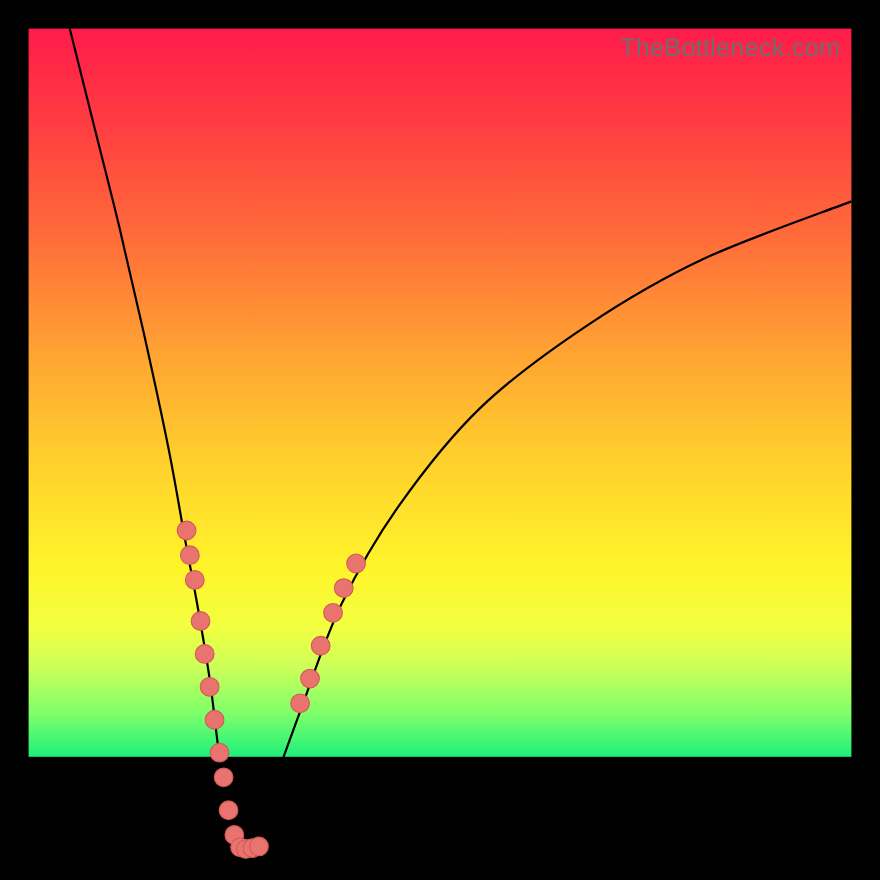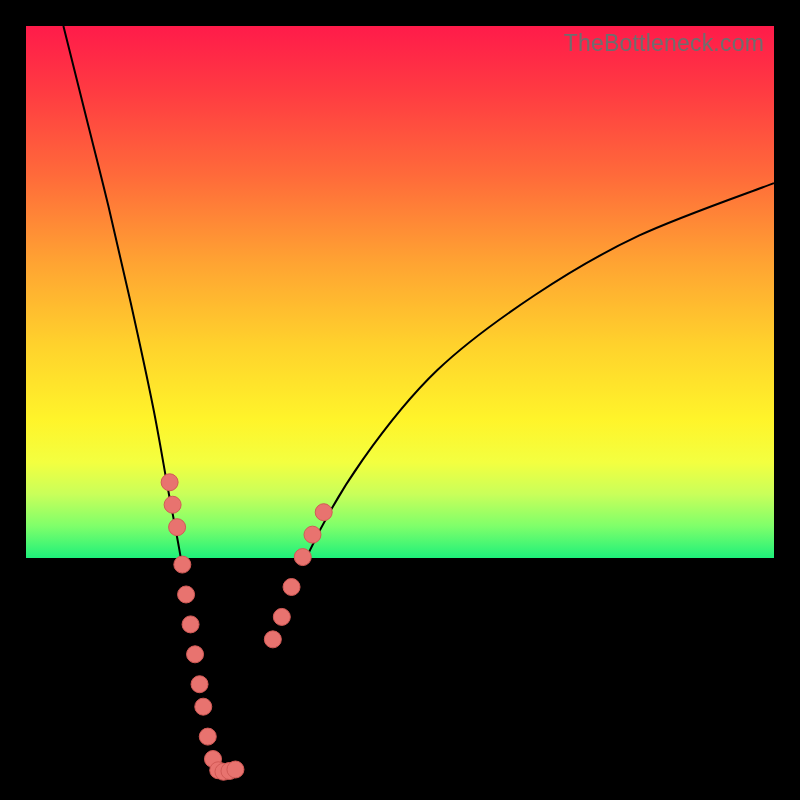--- a/index.html
+++ b/index.html
@@ -17,21 +17,21 @@
     top: 0;
     width: 800px;
     height: 800px;
     background: #000;
   }
   .plot {
     position: absolute;
     left: 26px;
     top: 26px;
     width: 748px;
-    height: 532px;
+    height: 662px;
     background: linear-gradient(to bottom,
       #ff1b4a 0%,
       #ff3a42 12%,
       #ff6a3a 28%,
       #ffa532 45%,
       #ffd22c 60%,
       #fff42a 74%,
       #f3ff40 82%,
       #c9ff5a 88%,
       #7fff6a 94%,

